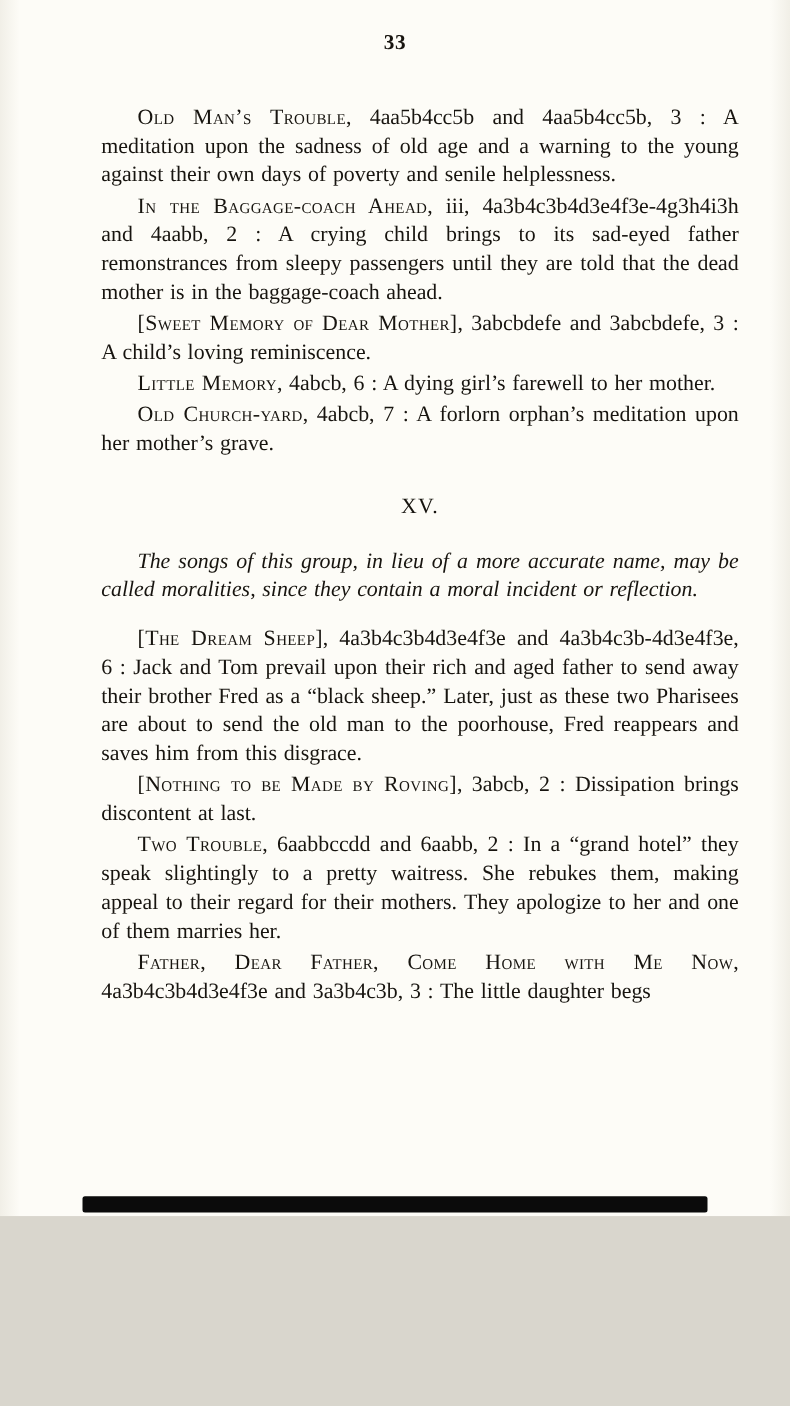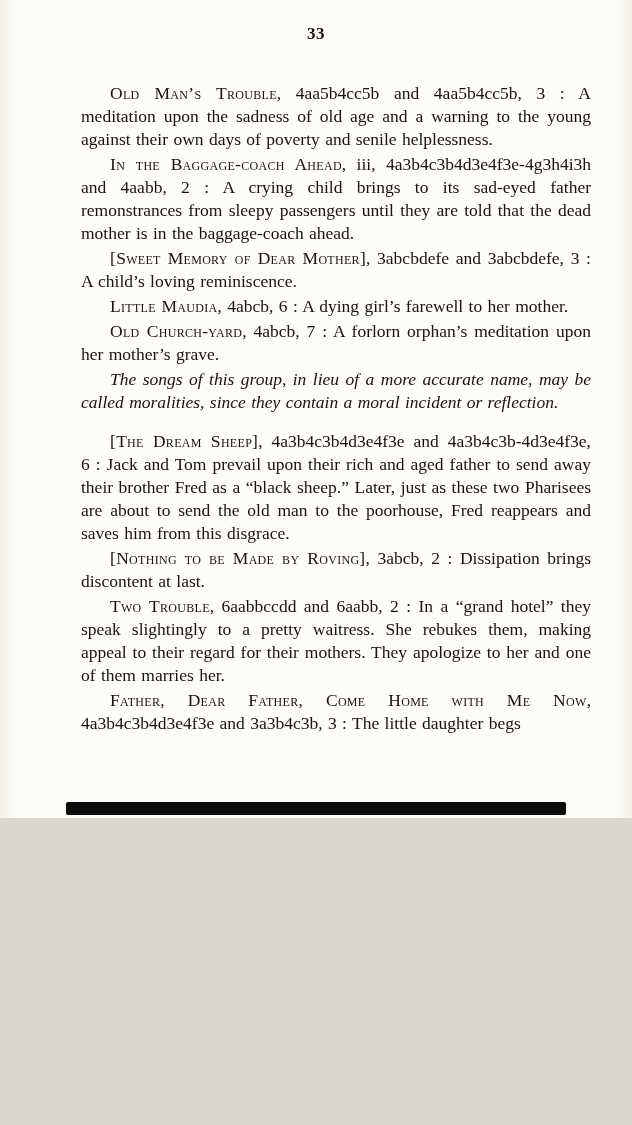--- a/index.html
+++ b/index.html
@@ -3,21 +3,21 @@
 <meta charset="utf-8">
 <style>
   html, body {
     margin: 0;
     padding: 0;
     background: #d9d6cd;
   }
   .page {
     position: relative;
     width: 632px;
-    height: 818px;
+    height: 973px;
     margin: 0 auto;
     overflow: hidden;
     background: linear-gradient(90deg, #f1efe7 0%, #fdfcf7 2.5%, #fdfcf7 97.5%, #f1efe7 100%);
     font-family: "Liberation Serif", "DejaVu Serif", serif;
     color: #17140f;
   }
   .page-number {
     position: absolute;
     top: 24px;
     left: 0;
@@ -78,24 +78,25 @@
   <div class="page-number">33</div>
 
   <div class="content">
 
     <p class="entry"><span class="sc">Old Man’s Trouble</span><span>, 4aa5b4cc5b and 4aa5b4cc5b, 3&nbsp;: A meditation upon the sadness of old age and a warning to the young against their own days of poverty and senile helplessness.</span></p>
 
     <p class="entry"><span class="sc">In the Baggage-coach Ahead</span><span>, iii, 4a3b4c3b4d3e4f3e-4g3h4i3h and 4aabb, 2&nbsp;: A crying child brings to its sad-eyed father remonstrances from sleepy passengers until they are told that the dead mother is in the baggage-coach ahead.</span></p>
 
     <p class="entry"><span class="sc">[Sweet Memory of Dear Mother]</span><span>, 3abcbdefe and 3abcbdefe, 3&nbsp;: A child’s loving reminiscence.</span></p>
 
-    <p class="entry"><span class="sc">Little Maudia</span><span>, 4abcb, 6&nbsp;: A dying girl’s farewell to her mother.</span></p>
+    <p class="entry"><span class="sc">Little Memory</span><span>, 4abcb, 6&nbsp;: A dying girl’s farewell to her mother.</span></p>
 
     <p class="entry"><span class="sc">Old Church-yard</span><span>, 4abcb, 7&nbsp;: A forlorn orphan’s meditation upon her mother’s grave.</span></p>
 
+    <h2 class="section-heading">XV.</h2>
 
     <p class="intro">The songs of this group, in lieu of a more accurate name, may be called moralities, since they contain a moral incident or reflection.</p>
 
     <p class="entry"><span class="sc">[The Dream Sheep]</span><span>, 4a3b4c3b4d3e4f3e and 4a3b4c3b-4d3e4f3e, 6&nbsp;: Jack and Tom prevail upon their rich and aged father to send away their brother Fred as a “black sheep.” Later, just as these two Pharisees are about to send the old man to the poorhouse, Fred reappears and saves him from this disgrace.</span></p>
 
     <p class="entry"><span class="sc">[Nothing to be Made by Roving]</span><span>, 3abcb, 2&nbsp;: Dissipation brings discontent at last.</span></p>
 
     <p class="entry"><span class="sc">Two Trouble</span><span>, 6aabbccdd and 6aabb, 2&nbsp;: In a “grand hotel” they speak slightingly to a pretty waitress. She rebukes them, making appeal to their regard for their mothers. They apologize to her and one of them marries her.</span></p>
 
 

